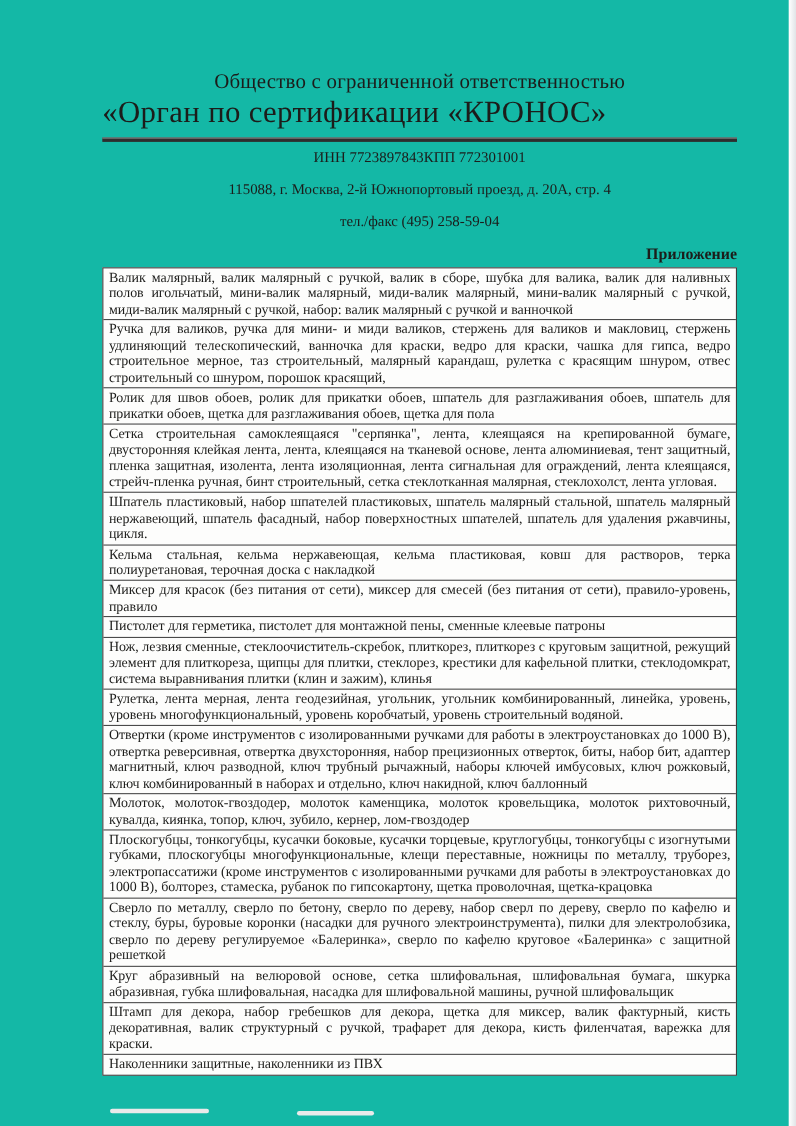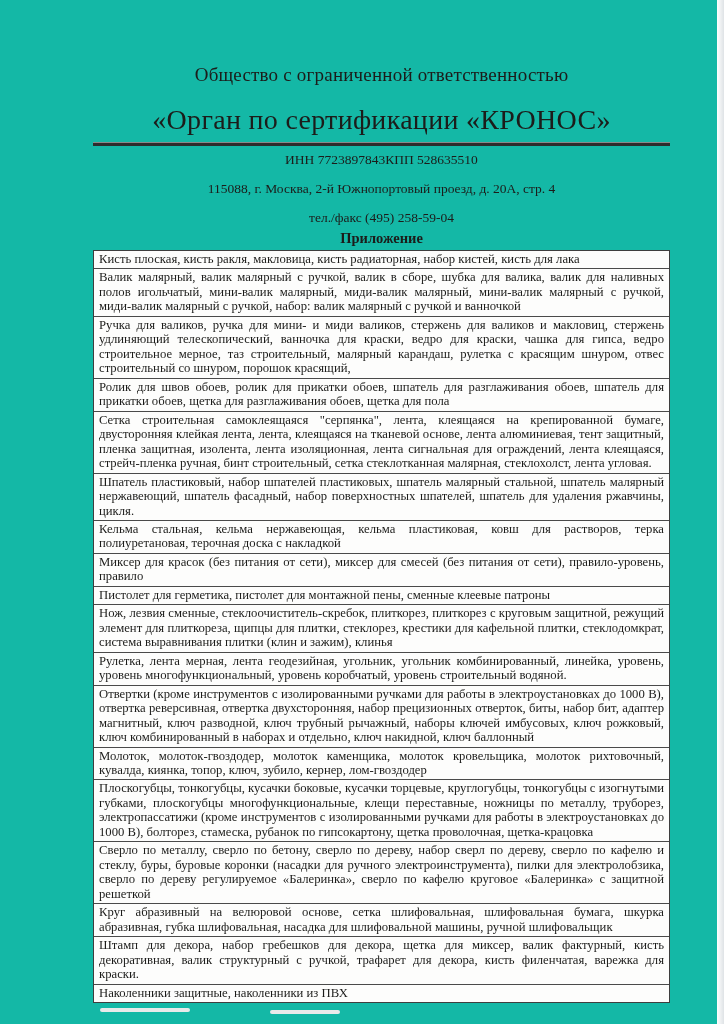--- a/index.html
+++ b/index.html
@@ -10,53 +10,52 @@
   .scan-edge-right{
     position:absolute;right:0;top:0;width:7px;height:100%;
     background:linear-gradient(to right,#ffffff,#dfe3e6);
   }
   .scan-smudge{
     position:absolute;height:4px;background:#e9eaea;border-radius:2px;
   }
   .content{position:absolute;left:93px;top:0;width:577px;}
   .header{margin-top:64px;}
   .org-type{text-align:center;font-size:19px;letter-spacing:.2px;}
-  .org-name{text-align:center;font-size:28px;margin-top:18px;letter-spacing:.3px;}
+  .org-name{font-size:28px;margin-top:1px;letter-spacing:.3px;}
   .rule{height:3px;background:#2d2d2d;margin-top:6px;border-top:1px solid #8a8a8a;}
   .inn-kpp{display:flex;justify-content:center;font-size:13.5px;margin-top:6px;}
   .addr,.phone{text-align:center;font-size:13.5px;margin-top:13px;}
-  .attachment{text-align:center;font-weight:bold;font-size:14.5px;margin-top:4px;}
+  .attachment{text-align:right;font-weight:bold;font-size:14.5px;margin-top:14px;}
   .ptable{margin-top:3px;border:1px solid #3e3e3e;background:#fdfdfc;}
   .trow{
     border-bottom:1px solid #4a4a4a;padding:1px 5px 2px 5px;
     font-size:12.7px;line-height:1.14;text-align:justify;text-align-last:left;
   }
   .trow:last-child{border-bottom:none;}
 </style>
 </head>
 <body>
 
 <div class="page">
   <div class="content">
 
     <div class="header">
       <div class="org-type">Общество с ограниченной ответственностью</div>
       <div class="org-name">«Орган по сертификации «КРОНОС»</div>
       <div class="rule"></div>
       <div class="inn-kpp">
         <span>ИНН 7723897843</span>
-        <span>КПП 528635510</span>
+        <span>КПП 772301001</span>
       </div>
       <div class="addr">115088, г. Москва, 2-й Южнопортовый проезд, д. 20А, стр. 4</div>
       <div class="phone">тел./факс (495) 258-59-04</div>
       <div class="attachment">Приложение</div>
     </div>
 
     <div class="ptable">
-      <div class="trow">Кисть плоская, кисть ракля, макловица, кисть радиаторная, набор кистей, кисть для лака</div>
         <div class="trow">Валик малярный, валик малярный с ручкой, валик в сборе, шубка для валика, валик для наливных полов игольчатый, мини-валик малярный, миди-валик малярный, мини-валик малярный с ручкой, миди-валик малярный с ручкой, набор: валик малярный с ручкой и ванночкой</div>
         <div class="trow">Ручка для валиков, ручка для мини- и миди валиков, стержень для валиков и макловиц, стержень удлиняющий телескопический, ванночка для краски, ведро для краски, чашка для гипса, ведро строительное мерное, таз строительный, малярный карандаш, рулетка с красящим шнуром, отвес строительный со шнуром, порошок красящий,</div>
         <div class="trow">Ролик для швов обоев, ролик для прикатки обоев, шпатель для разглаживания обоев, шпатель для прикатки обоев, щетка для разглаживания обоев, щетка для пола</div>
         <div class="trow">Сетка строительная самоклеящаяся "серпянка", лента, клеящаяся на крепированной бумаге, двусторонняя клейкая лента, лента, клеящаяся на тканевой основе, лента алюминиевая, тент защитный, пленка защитная, изолента, лента изоляционная, лента сигнальная для ограждений, лента клеящаяся, стрейч-пленка ручная, бинт строительный, сетка стеклотканная малярная, стеклохолст, лента угловая.</div>
         <div class="trow">Шпатель пластиковый, набор шпателей пластиковых, шпатель малярный стальной, шпатель малярный нержавеющий, шпатель фасадный, набор поверхностных шпателей, шпатель для удаления ржавчины, цикля.</div>
         <div class="trow">Кельма стальная, кельма нержавеющая, кельма пластиковая, ковш для растворов, терка полиуретановая, терочная доска с накладкой</div>
         <div class="trow">Миксер для красок (без питания от сети), миксер для смесей (без питания от сети), правило-уровень, правило</div>
         <div class="trow">Пистолет для герметика, пистолет для монтажной пены, сменные клеевые патроны</div>
         <div class="trow">Нож, лезвия сменные, стеклоочиститель-скребок, плиткорез, плиткорез с круговым защитной, режущий элемент для плиткореза, щипцы для плитки, стеклорез, крестики для кафельной плитки, стеклодомкрат, система выравнивания плитки (клин и зажим), клинья</div>
         <div class="trow">Рулетка, лента мерная, лента геодезийная, угольник, угольник комбинированный, линейка, уровень, уровень многофункциональный, уровень коробчатый, уровень строительный водяной.</div>

